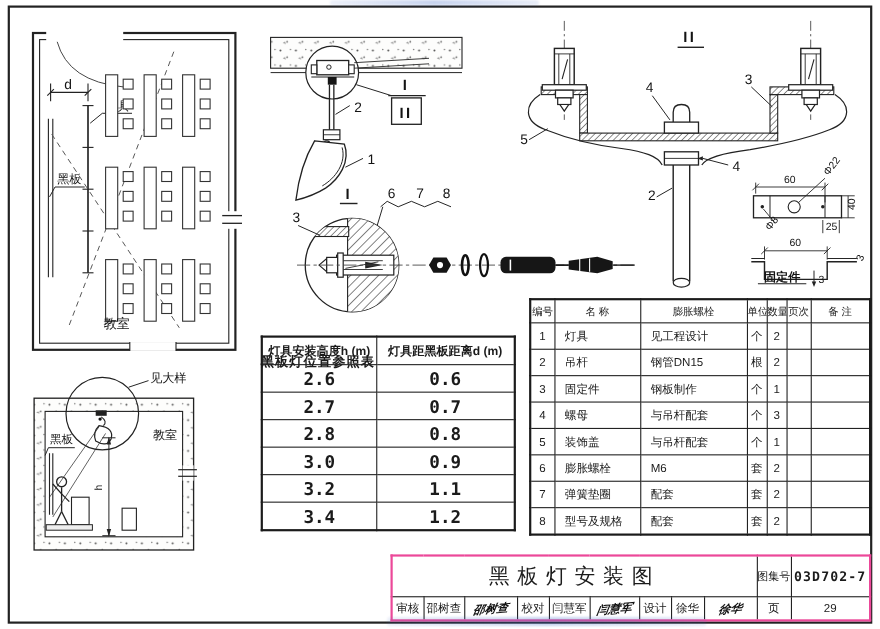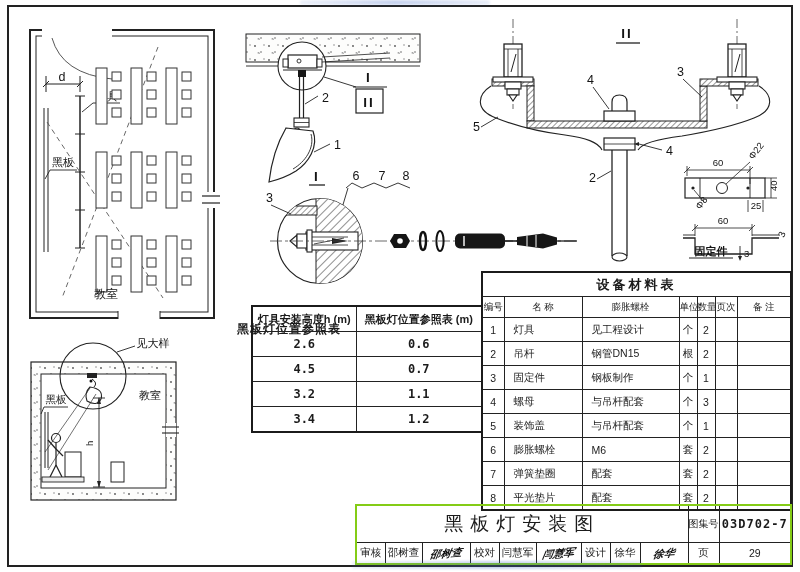--- a/index.html
+++ b/index.html
@@ -13,27 +13,27 @@
   .vtitle{font-size:13.5px;font-weight:bold;letter-spacing:2px;}
 
   
   .abs{position:absolute;}
   table{border-collapse:collapse;table-layout:fixed;}
   td,th{border:1px solid #222;padding:0;text-align:center;vertical-align:middle;
         overflow:hidden;white-space:nowrap;font-weight:normal;}
   .pos-title{width:230px;text-align:left;font-size:12px;font-weight:bold;letter-spacing:1px;margin-top:32px;}
   .pos-table{width:230px;border:2px solid #1b1b1b;}
   .pos-table th{height:24px;font-size:11px;font-weight:bold;}
-  .pos-table td{height:24px;font-size:12px;font-weight:bold;font-family:"DejaVu Sans Mono","Liberation Mono",monospace;}
+  .pos-table td{height:24px;font-size:16px;font-weight:bold;font-family:"DejaVu Sans Mono","Liberation Mono",monospace;}
   .mat-table{width:309px;border:2px solid #1b1b1b;font-size:10.5px;}
   .mat-table .ttl{height:23px;font-size:13px;font-weight:bold;letter-spacing:3px;}
   .mat-table th{height:20px;font-size:9.5px;font-weight:normal;}
   .mat-table td{height:23px;}
   .mat-table td.lft{text-align:left;padding-left:9px;}
-  .tb{width:435px;border:2px solid #84cc16;}
+  .tb{width:435px;border:2px solid #ec4899;}
   .tb .big{height:36px;font-size:19px;letter-spacing:7px;font-weight:500;}
   .tb .lab{font-size:10px;}
   .tb .atlas{font-size:12px;font-weight:bold;letter-spacing:1px;font-family:"DejaVu Sans Mono","Liberation Mono",monospace;}
   .tb td{height:20px;font-size:10.5px;}
   .sig{font-style:italic;font-weight:bold;font-size:12px;transform:skewX(-14deg) rotate(-5deg);color:#111;}
   .wm{position:absolute;filter:blur(1px);border-radius:2px;
       background:linear-gradient(90deg,rgba(70,110,200,.10),rgba(70,110,200,.30),rgba(70,110,200,.12));}
 </style>
 </head>
 <body>
@@ -371,37 +371,45 @@
       <polygon points="97,481 101,481 99,488" fill="#222"></polygon>
       <text x="93" y="446" class="small" transform="rotate(-90 93 446)">h</text>
 
       <rect x="166" y="423" width="10" height="14" fill="#fff"></rect>
       <line x1="162" y1="427" x2="179" y2="427" stroke="#222" stroke-width="1.1"></line>
       <line x1="162" y1="433" x2="179" y2="433" stroke="#222" stroke-width="1.1"></line>
     </g>
   </svg>
 
   <div class="abs pos-title" style="left:237px;top:289px;">黑板灯位置参照表</div>
-  <table class="abs pos-table" style="left:251px;top:305px;">
+  <table class="abs pos-table" style="left:237px;top:305px;">
     <colgroup>
         <col style="width:104px">
         <col style="width:126px">
       </colgroup>
     <tbody>
         <tr>
       <th>灯具安装高度h (m)</th>
-      <th>黑板灯位置参照表 (m)</th>
+      <th>灯具距黑板距离d (m)</th>
     </tr>
     <tr>
           <td>2.6</td>
           <td>0.6</td>
         </tr>
     <tr>
-          <td>4.5</td>
+          <td>2.7</td>
           <td>0.7</td>
+        </tr>
+    <tr>
+          <td>2.8</td>
+          <td>0.8</td>
+        </tr>
+    <tr>
+          <td>3.0</td>
+          <td>0.9</td>
         </tr>
     <tr>
           <td>3.2</td>
           <td>1.1</td>
         </tr>
     <tr>
           <td>3.4</td>
           <td>1.2</td>
         </tr>
   </tbody>
@@ -411,23 +419,20 @@
     <colgroup>
       <col style="width:22px">
         <col style="width:78px">
         <col style="width:97px">
       <col style="width:18px">
         <col style="width:18px">
         <col style="width:22px">
         <col style="width:54px">
     </colgroup>
     <tbody>
-        <tr>
-      <td class="ttl" colspan="7">设备材料表</td>
-    </tr>
     <tr>
       <th>编号</th>
       <th>名  称</th>
       <th>膨胀螺栓</th>
       <th>单位</th>
       <th>数量</th>
       <th>页次</th>
       <th>备 注</th>
     </tr>
     <tr>
@@ -488,21 +493,21 @@
           <td>7</td>
           <td class="lft">弹簧垫圈</td>
           <td class="lft">配套</td>
           <td>套</td>
           <td>2</td>
           <td></td>
           <td></td>
         </tr>
     <tr>
           <td>8</td>
-          <td class="lft">平光垫片</td>
+          <td class="lft">型号及规格</td>
           <td class="lft">配套</td>
           <td>套</td>
           <td>2</td>
           <td></td>
           <td></td>
         </tr>
   </tbody>
     </table>
 
   <table class="abs tb" style="left:355px;top:504px;">

